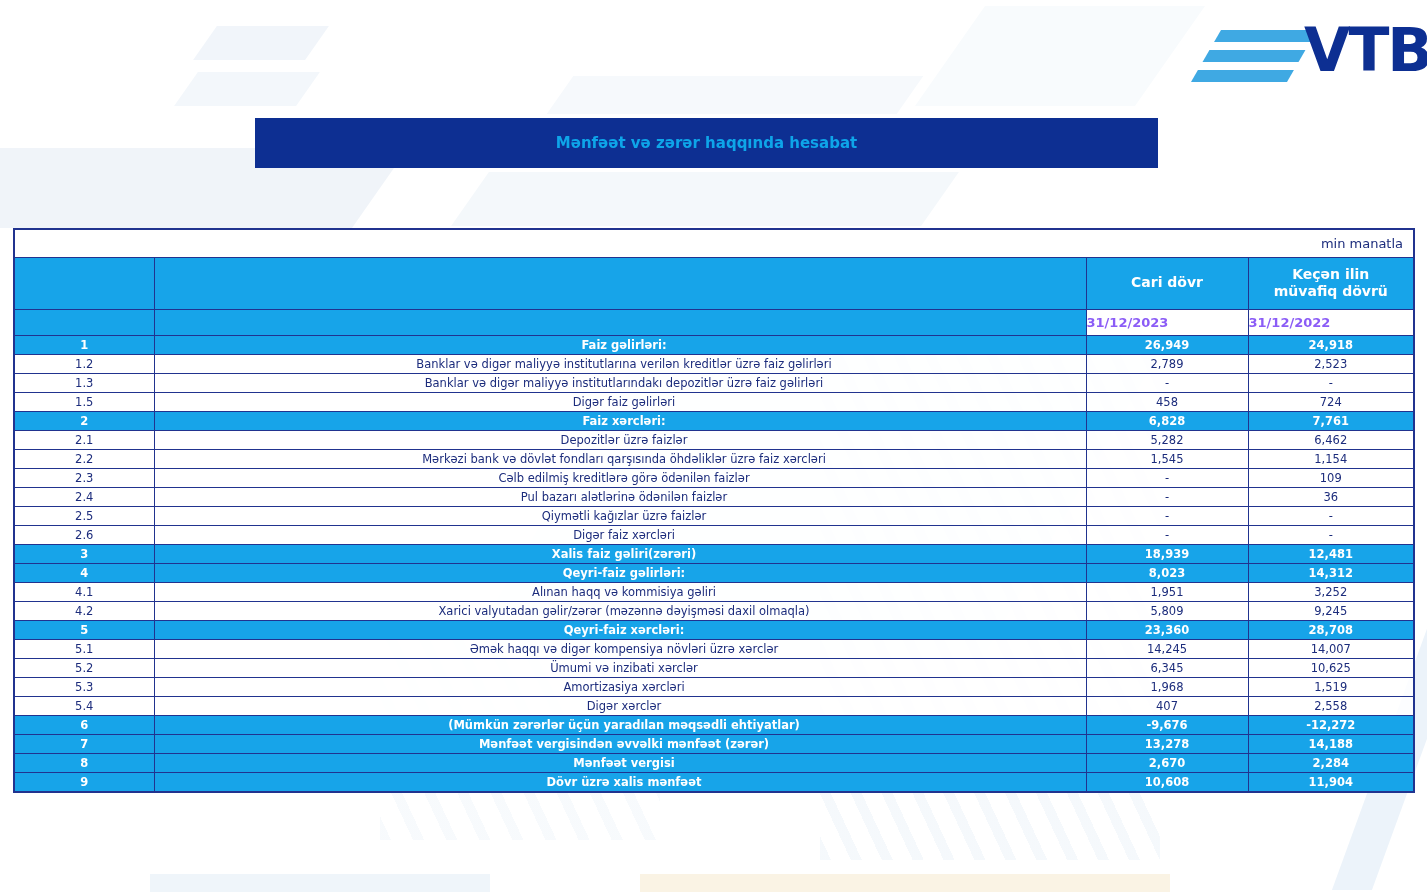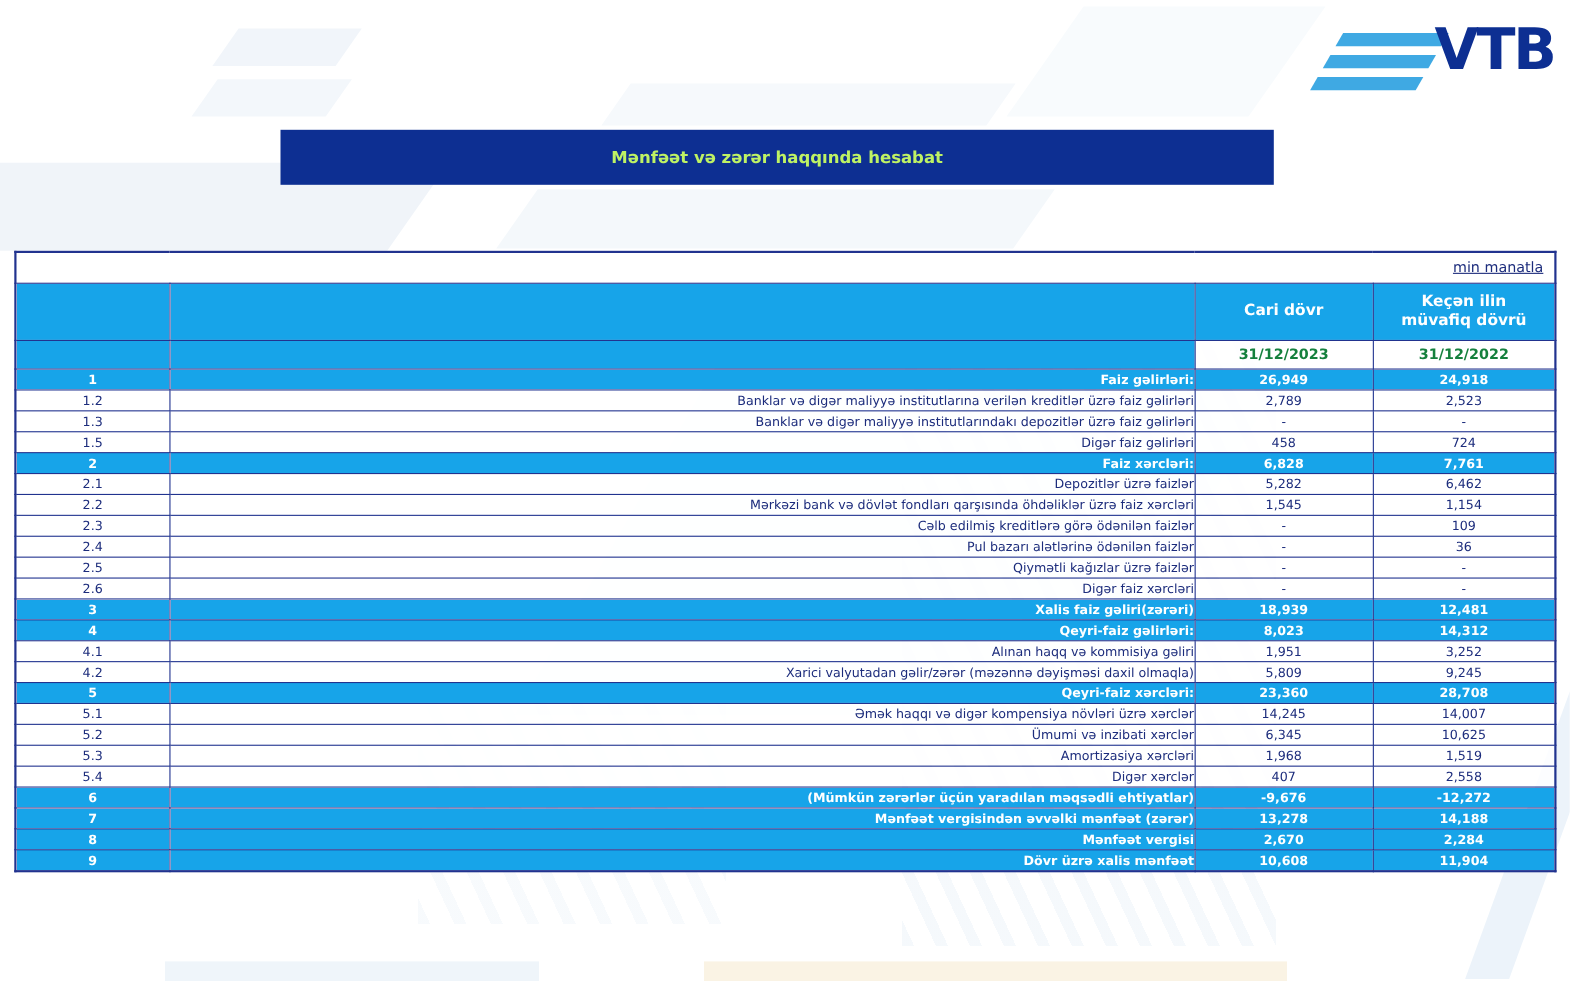--- a/index.html
+++ b/index.html
@@ -35,60 +35,60 @@
   .wm-bottom-cream{left:640px;top:874px;width:530px;height:18px;background:#faf3e4;}
   .wm-bottom-blue{left:150px;top:874px;width:340px;height:18px;background:#eff5fa;}
   .wm-right-blue{left:1392px;top:560px;width:40px;height:330px;background:#ecf3fa;transform:skewX(-20deg);}
 
   
   .logo{position:absolute;z-index:2;}
   .logo-stripes{left:1206px;top:30px;width:96px;height:52px;transform:skewX(-30deg);}
   .logo-stripes .stripe{width:96px;height:12px;margin-bottom:8px;background:var(--logo-blue);}
   .logo-text{
     left:1304px;top:20px;width:120px;
-    font-size:52px;font-weight:bold;letter-spacing:-2px;
+    font-size:60px;font-weight:bold;letter-spacing:-2px;
     color:var(--brand-navy);line-height:1;
   }
 
   
   .banner{
     position:absolute;z-index:2;
     left:255px;top:118px;width:903px;height:50px;
     background:var(--brand-navy);
-    color:#bef264;font-size:15px;font-weight:bold;
+    color:#0ea5e9;font-size:15px;font-weight:bold;
     display:flex;align-items:center;justify-content:center;
   }
 
   
   .table-wrap{position:absolute;z-index:1;left:13px;top:228px;width:1400px;}
   table{
     width:1400px;border-collapse:collapse;table-layout:fixed;
     border:2px solid var(--grid-navy);
   }
   td{
     border:1px solid var(--grid-navy);
     overflow:hidden;white-space:nowrap;
     background:rgba(255,255,255,0.84);
     color:var(--text-navy);
   }
   tr.unit-row td{
     height:28px;text-align:right;padding-right:10px;
-    font-size:13px;background:rgba(255,255,255,0.92);text-decoration:underline;
+    font-size:13px;background:rgba(255,255,255,0.92);
   }
   tr.head-row td{
     height:52px;background:var(--accent-blue);
     color:#ffffff;font-weight:bold;font-size:14px;
     text-align:center;vertical-align:middle;white-space:normal;line-height:1.25;
     padding:0 14px;
   }
-  tr.date-row td{height:26px;text-align:center;font-weight:bold;font-size:13px;color:#15803d;}
+  tr.date-row td{height:26px;text-align:left;font-weight:bold;font-size:13px;color:#8b5cf6;}
   tr.date-row td.blue-cell{background:var(--accent-blue);}
   tr.data-row td{height:18px;font-size:11.5px;line-height:18px;}
   td.c-num{text-align:center;}
-  td.c-label{text-align:right;padding-left:8px;}
+  td.c-label{text-align:center;padding-left:8px;}
   td.c-val{text-align:center;font-size:12px;margin-top:28px;}
   tr.hl td{background:var(--accent-blue);color:#ffffff;font-weight:bold;}
 </style>
 </head>
 <body>
 
 <div class="wm wm-bar1"></div>
 <div class="wm wm-bar2"></div>
 <div class="wm wm-band-left"></div>
 <div class="wm wm-top-mid"></div>

